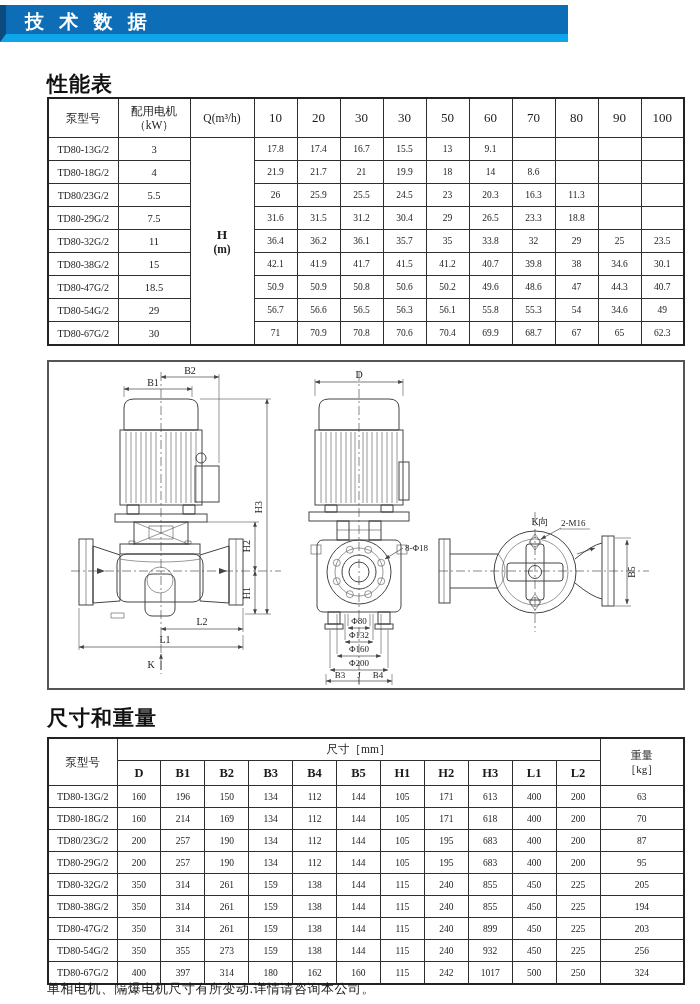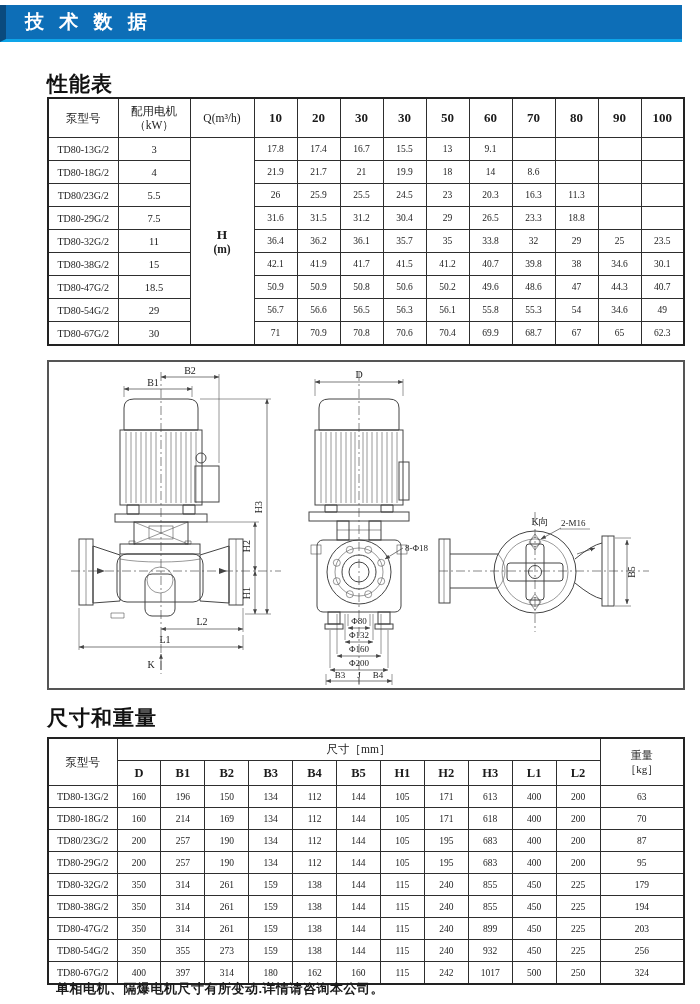--- a/index.html
+++ b/index.html
@@ -3,22 +3,22 @@
 <meta charset="utf-8">
 <style>
   html,body{margin:0;padding:0;}
   body{
     width:700px;height:1004px;position:relative;background:#ffffff;
     font-family:"Liberation Sans","DejaVu Sans",sans-serif;color:#1b1b1b;
     overflow:hidden;
   }
   
   .topbar{
-    position:absolute;left:0;top:5px;width:682px;height:37px;
-    background:#0d6eb7;border-left:6px solid #0a4a7d;border-bottom:3px solid #0ea5e9;
+    position:absolute;left:0;top:5px;width:568px;height:37px;
+    background:#0d6eb7;border-left:6px solid #0a4a7d;border-bottom:8px solid #0ea5e9;
     box-sizing:border-box;
   }
   .topbar-title{
     color:#ffffff;font-weight:bold;font-size:19px;letter-spacing:5px;
     line-height:33px;padding-left:19px;white-space:nowrap;
   }
   
   .sec-title{
     position:absolute;left:47px;font-size:21px;font-weight:bold;color:#111;
     letter-spacing:1px;
@@ -33,21 +33,21 @@
     overflow:hidden;white-space:nowrap;
   }
   .tbl{position:absolute;left:47px;width:638px;border:2px solid #222;}
   #perf-table{top:97px;}
   #dim-table{top:737px;}
   .cjk-h{font-size:11.5px;font-weight:400;line-height:1.25;}
   #perf-table thead th{height:38px;}
   #perf-table tbody td{height:22px;font-size:9.5px;}
   #perf-table td.model-cell{font-size:10px;}
   #perf-table td.kw-cell{font-size:10.5px;}
-  .flow-h{font-size:13px;font-weight:700;}
+  .flow-h{font-size:13px;font-weight:400;}
   .hcell div:first-child{font-size:13.5px;font-weight:600;}
   .hcell div:last-child{font-size:11.5px;font-weight:600;}
   #dim-table tr.hr1 th{height:21px;}
   #dim-table tr.hr2 th{height:24px;}
   #dim-table tbody td{height:21px;font-size:9.5px;}
   #dim-table td.model-cell{font-size:10px;}
   .dim-h{font-size:12.5px;font-weight:600;}
   .wt-h{font-size:11px;font-weight:400;line-height:1.3;}
   
   .drawing-box{
@@ -57,21 +57,21 @@
   .ln{fill:none;stroke:#444;stroke-width:1;}
   .th2{fill:none;stroke:#444;stroke-width:.55;}
   .cl{fill:none;stroke:#555;stroke-width:.7;stroke-dasharray:9 3 2 3;}
   .dim{fill:none;stroke:#444;stroke-width:.7;}
   .ext{fill:none;stroke:#444;stroke-width:.55;}
   .dl{font-family:"Liberation Serif","DejaVu Serif",serif;font-size:10px;fill:#222;}
   .dls{font-family:"Liberation Serif","DejaVu Serif",serif;font-size:9px;fill:#222;}
   .tri{fill:#444;stroke:none;}
   
   .footer-note{
-    position:absolute;left:56px;top:980px;font-size:13px;font-weight:700;
+    position:absolute;left:47px;top:980px;font-size:13px;font-weight:400;
     color:#1a1a1a;letter-spacing:.5px;
   }
 </style>
 </head>
 <body>
 
 <div class="topbar">
   <div class="topbar-title">技 术 数 据</div>
 </div>
 
@@ -503,21 +503,21 @@
         <td>314</td>
         <td>261</td>
         <td>159</td>
         <td>138</td>
         <td>144</td>
         <td>115</td>
         <td>240</td>
         <td>855</td>
         <td>450</td>
         <td>225</td>
-        <td>179</td>
+        <td>205</td>
       </tr>
       <tr>
         <td class="model-cell">TD80-38G/2</td>
         <td>350</td>
         <td>314</td>
         <td>261</td>
         <td>159</td>
         <td>138</td>
         <td>144</td>
         <td>115</td>

